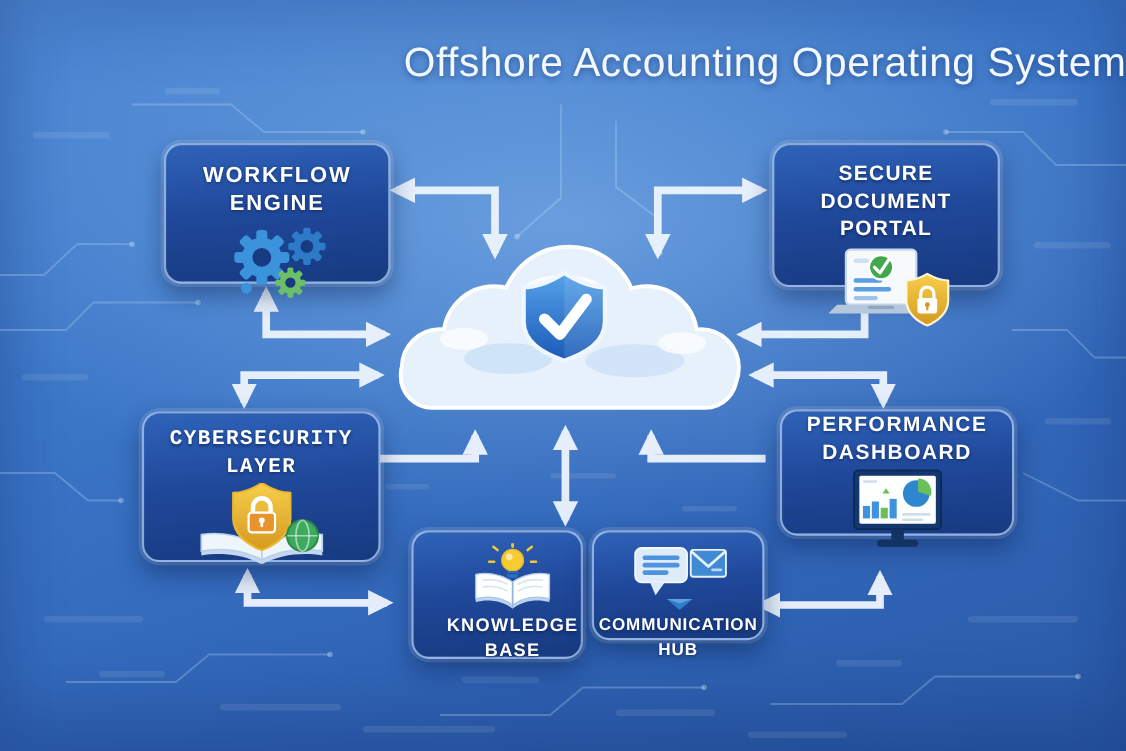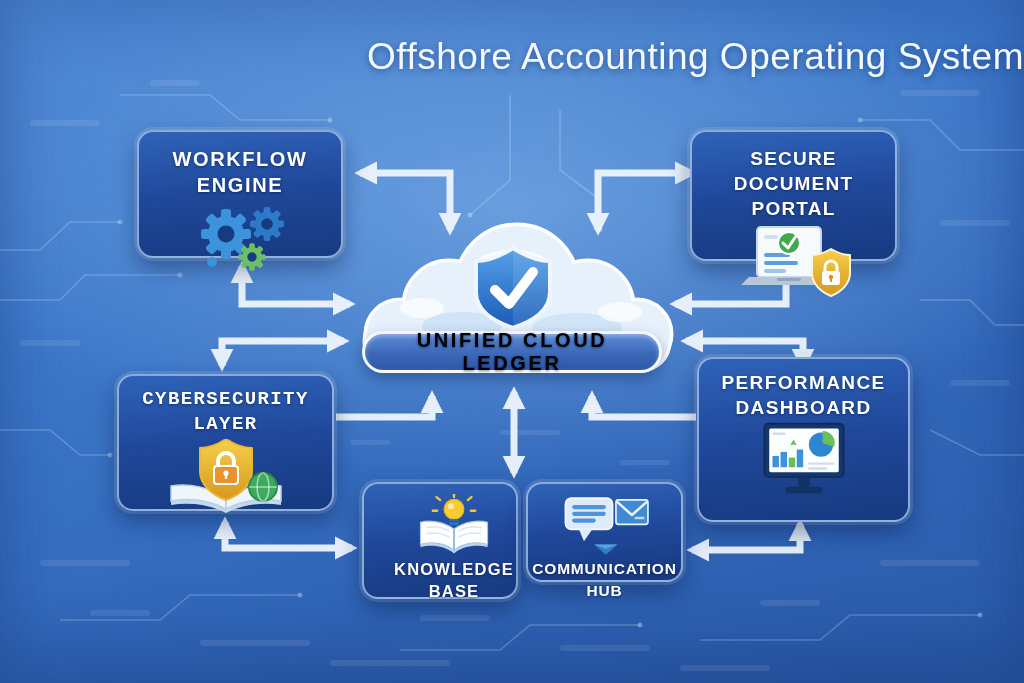--- a/index.html
+++ b/index.html
@@ -16,33 +16,33 @@
     position:absolute;left:0;top:36px;width:100%;text-align:right;z-index:4;
     color:#f3f8ff;font-size:37px;font-weight:normal;letter-spacing:.5px;
     text-shadow:0 2px 6px rgba(15,45,110,.55);
   }
   .arrows{position:absolute;left:0;top:0;z-index:2;pointer-events:none;}
   .node{
     position:absolute;z-index:3;border-radius:16px;color:#fff;
     background:linear-gradient(175deg,#2e63b9 0%,#20489a 48%,#173a80 100%);
     border:2px solid rgba(185,212,245,.72);
     box-shadow:0 0 0 3px rgba(255,255,255,.12),0 10px 22px rgba(8,25,70,.42);
-    display:flex;flex-direction:column;align-items:center;box-sizing:border-box;
+    display:flex;flex-direction:column;align-items:center;box-sizing:border-box;margin-left:12px;
   }
   .node-label{
     font-weight:bold;text-align:center;white-space:pre-line;letter-spacing:1.6px;
     text-shadow:0 1px 3px rgba(0,18,60,.55);
   }
   .n-workflow{left:137px;top:130px;width:206px;height:128px;padding-top:14px;}
   .n-workflow .node-label{font-size:20px;line-height:26px;}
   .n-secure{left:690px;top:130px;width:207px;height:131px;padding-top:14px;}
   .n-secure .node-label{font-size:19px;line-height:25px;letter-spacing:1.2px;}
   .n-cyber{left:117px;top:374px;width:217px;height:137px;padding-top:11px;font-family:Liberation Mono, monospace;}
   .n-cyber .node-label{font-size:19px;line-height:25px;letter-spacing:1.4px;}
-  .n-perf{left:697px;top:357px;width:213px;height:165px;padding-top:11px;}
+  .n-perf{left:697px;top:372px;width:213px;height:115px;}
   .n-perf .node-label{font-size:19px;line-height:25px;letter-spacing:1.4px;}
   .n-knowledge{left:362px;top:482px;width:156px;height:117px;padding-top:8px;padding-left:28px;}
   .n-knowledge .node-label{font-size:16.5px;line-height:22px;letter-spacing:1.2px;}
   .n-comm{left:526px;top:482px;width:157px;height:100px;padding-top:8px;}
   .n-comm .node-label{font-size:15.5px;line-height:22px;letter-spacing:.8px;}
   .node-icon{margin-top:2px;flex:0 0 auto;}
   .cloud-wrap{position:absolute;left:352px;top:208px;width:330px;height:170px;z-index:2;}
   .ledger-pill{
     position:absolute;left:362px;top:331px;width:300px;height:42px;z-index:4;
     border-radius:22px;border:3px solid rgba(255,255,255,.95);box-sizing:border-box;
@@ -164,23 +164,20 @@
         <ellipse cx="268" cy="104" rx="22" ry="10" fill="rgba(255,255,255,.7)"></ellipse>
       </g>
       <g>
         <path d="M161 40 C175 49 189 53 198 53 L198 84 C198 103 181 113 161 120 C141 113 124 103 124 84 L124 53 C133 53 147 49 161 40 Z" fill="url(#shieldGrad)" stroke="#eff6ff" stroke-width="4" stroke-linejoin="round"></path>
         <path d="M161 40 C175 49 189 53 198 53 L198 84 C198 103 181 113 161 120 L161 40 Z" fill="rgba(255,255,255,.10)"></path>
         <polyline points="143,82 157,96 181,64" fill="none" stroke="#ffffff" stroke-width="10" stroke-linecap="round" stroke-linejoin="round"></polyline>
       </g>
     </svg>
   </div>
 
-  <div class="ledger-pill">
-    <div class="node-label">UNIFIED CLOUD LEDGER</div>
-  </div>
 
   <div class="node n-workflow">
     <div class="node-label">WORKFLOW
 ENGINE</div>
     <svg class="node-icon" width="140" height="72" viewBox="0 0 140 72">
       <g transform="translate(56,34)" fill="#3b93dc">
         <rect x="-5" y="-25" width="10" height="50" rx="3"></rect>
           <rect x="-25" y="-5" width="50" height="10" rx="3"></rect>
         <g transform="rotate(45)">
             <rect x="-5" y="-25" width="10" height="50" rx="3"></rect>

